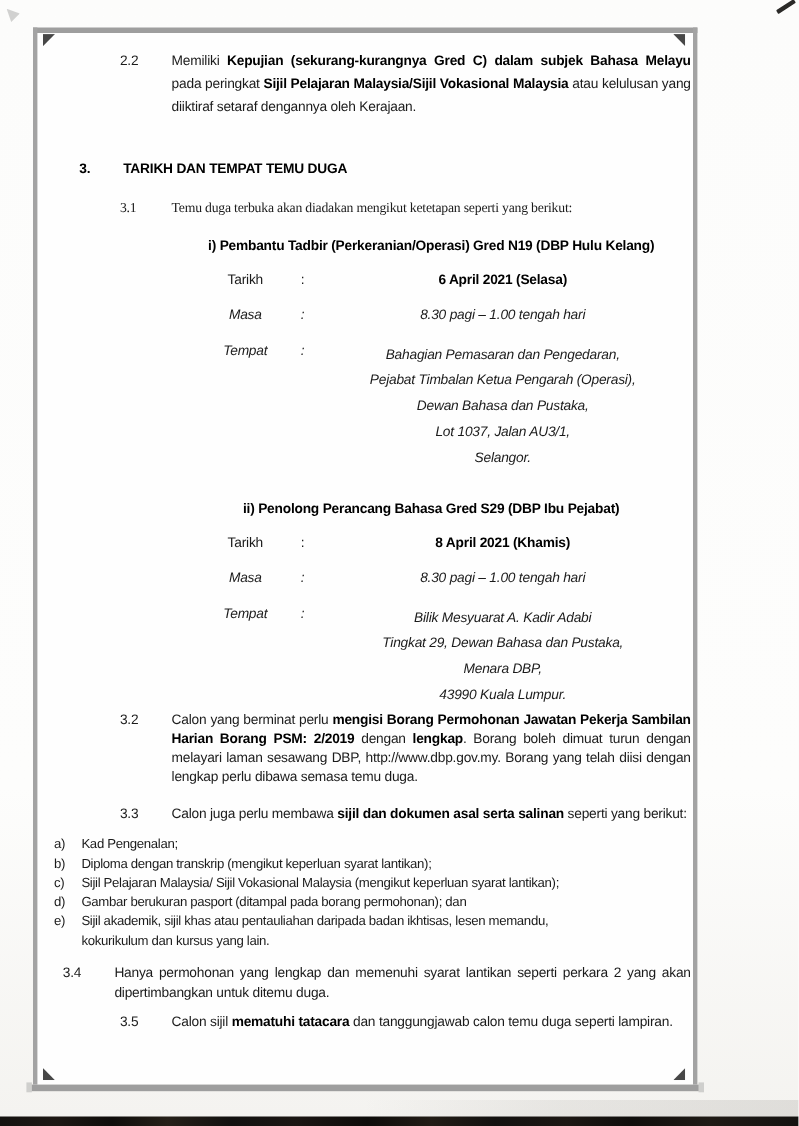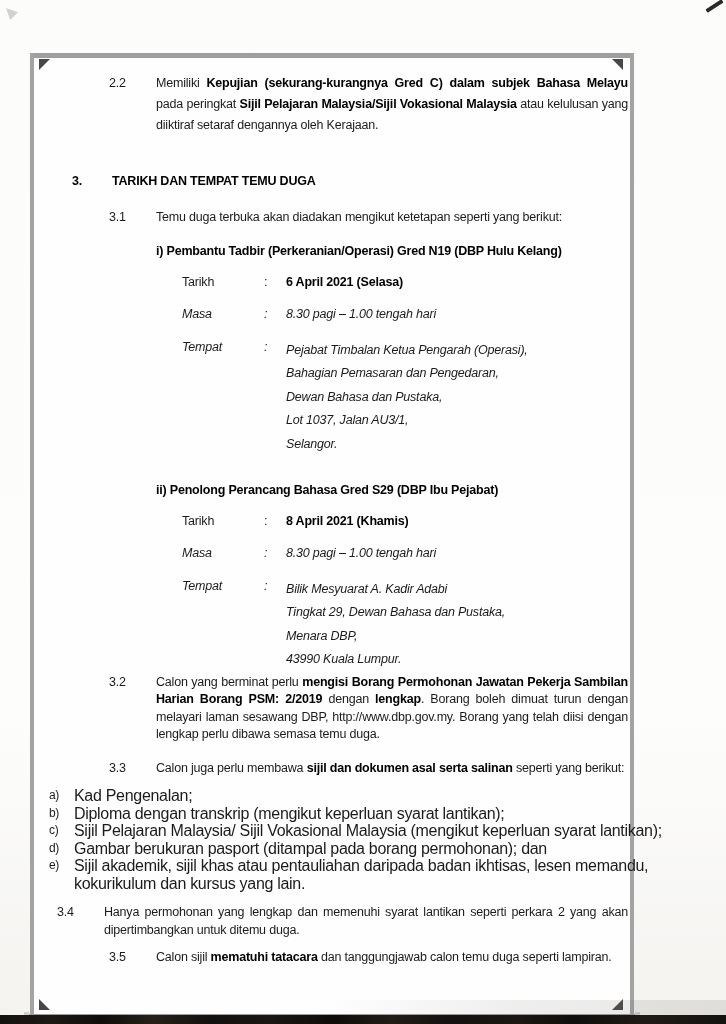--- a/index.html
+++ b/index.html
@@ -5,21 +5,21 @@
   html,body{margin:0;padding:0;}
   body{
     width:726px;height:1024px;position:relative;overflow:hidden;
     background:#fbfbfa;
     font-family:"Liberation Sans", sans-serif;
     color:#1b1b1b;
     -webkit-font-smoothing:antialiased;
   }
   .photo{position:absolute;inset:0;background:linear-gradient(180deg,#fcfcfb 0%,#fdfdfc 70%,#f4f3f0 99%);}
   
-  .page-frame{position:absolute;left:30px;top:25px;width:604px;height:961px;background:#fefefe;margin-top:28px;}
+  .page-frame{position:absolute;left:30px;top:25px;width:604px;height:961px;background:#fefefe;}
   .b-top{position:absolute;left:0;right:0;top:0;height:5px;background:#9e9e9e;}
   .b-left{position:absolute;left:0;top:0;bottom:0;width:4px;background:#a3a3a3;}
   .b-right{position:absolute;right:0;top:0;bottom:0;width:4px;background:#a3a3a3;}
   .b-bottom{position:absolute;left:-5px;right:-5px;bottom:-6px;height:6px;background:#9e9e9e;}
   .b-bottom::before,.b-bottom::after{content:"";position:absolute;top:-2px;width:5px;height:9px;background:#cfcfcd;}
   .b-bottom::before{left:-1px;}
   .b-bottom::after{right:-1px;}
   .tri{position:absolute;width:11px;height:11px;background:#474747;}
   .tri.tl{left:9px;top:6px;clip-path:polygon(0 0,100% 0,0 100%);}
   .tri.tr{right:11px;top:6px;clip-path:polygon(0 0,100% 0,100% 100%);}
@@ -35,40 +35,40 @@
   
   .content{position:absolute;left:4px;top:5px;right:6px;bottom:6px;padding-top:15px;
     font-size:12.5px;line-height:17.5px;letter-spacing:-0.2px;}
   b,.bold{font-weight:bold;color:#000;}
   .clause{display:grid;grid-template-columns:47px 1fr;padding-left:75px;}
   .clause.sec{grid-template-columns:40px 1fr;padding-left:38px;font-weight:bold;color:#000;}
   .just{text-align:justify;}
   #c22 .cbody{line-height:21px;}
   #c22{line-height:21px;}
   #sec3{margin-top:37px;}
-  #c31{margin-top:18px;}
+  #c31{margin-top:18px;font-family:Liberation Serif, serif;}
   #c32{margin-top:2px;}
   #c33{margin-top:16px;}
   #c34{margin-top:12px;padding-left:23px;}
   #c35{margin-top:10px;}
   
   #events{margin-left:122px;}
-  .event{margin-top:17px;}
+  .event{margin-top:17px;text-align:center;}
   .event + .event{margin-top:26px;}
   .ev-heading{font-weight:bold;color:#000;}
   .ev-row{display:grid;grid-template-columns:82px 22px 1fr;margin-left:26px;margin-top:13px;}
   .ev-row + .ev-row{margin-top:15px;font-style:italic;}
   .ev-line{line-height:17.5px;}
   .ev-row.multi .ev-line{line-height:23.5px;}
   .ev-value.bold .ev-line{font-weight:bold;color:#000;}
   
   #checklist{margin-top:10px;}
   .chk-row{display:grid;grid-template-columns:25px 1fr;margin-left:24px;}
   .chk-letter{font-size:12px;letter-spacing:-0.3px;line-height:17.5px;}
-  .chk-line{font-size:16px;letter-spacing:-0.3px;white-space:nowrap;line-height:17.5px;}
+  .chk-line{font-size:12px;letter-spacing:-0.3px;white-space:nowrap;line-height:17.5px;}
 </style>
 </head>
 <body>
 
 <div class="photo">
 
   <div class="mark-tl"></div>
   <div class="mark-tr"></div>
 
   <div class="page-frame">
@@ -112,22 +112,22 @@
               <div class="ev-label">Masa</div>
               <div class="ev-colon">:</div>
               <div class="ev-value">
                 <div class="ev-line">8.30 pagi – 1.00 tengah hari</div>
               </div>
             </div>
             <div class="ev-row multi">
               <div class="ev-label">Tempat</div>
               <div class="ev-colon">:</div>
               <div class="ev-value">
+                <div class="ev-line">Bahagian Pemasaran dan Pengedaran,</div>
                 <div class="ev-line">Pejabat Timbalan Ketua Pengarah (Operasi),</div>
-                <div class="ev-line">Bahagian Pemasaran dan Pengedaran,</div>
                 <div class="ev-line">Dewan Bahasa dan Pustaka,</div>
                 <div class="ev-line">Lot 1037, Jalan AU3/1,</div>
                 <div class="ev-line">Selangor.</div>
               </div>
             </div>
           </div>
           <div class="event">
             <div class="ev-heading">ii) Penolong Perancang Bahasa Gred S29 (DBP Ibu Pejabat)</div>
             <div class="ev-row">
               <div class="ev-label">Tarikh</div>

